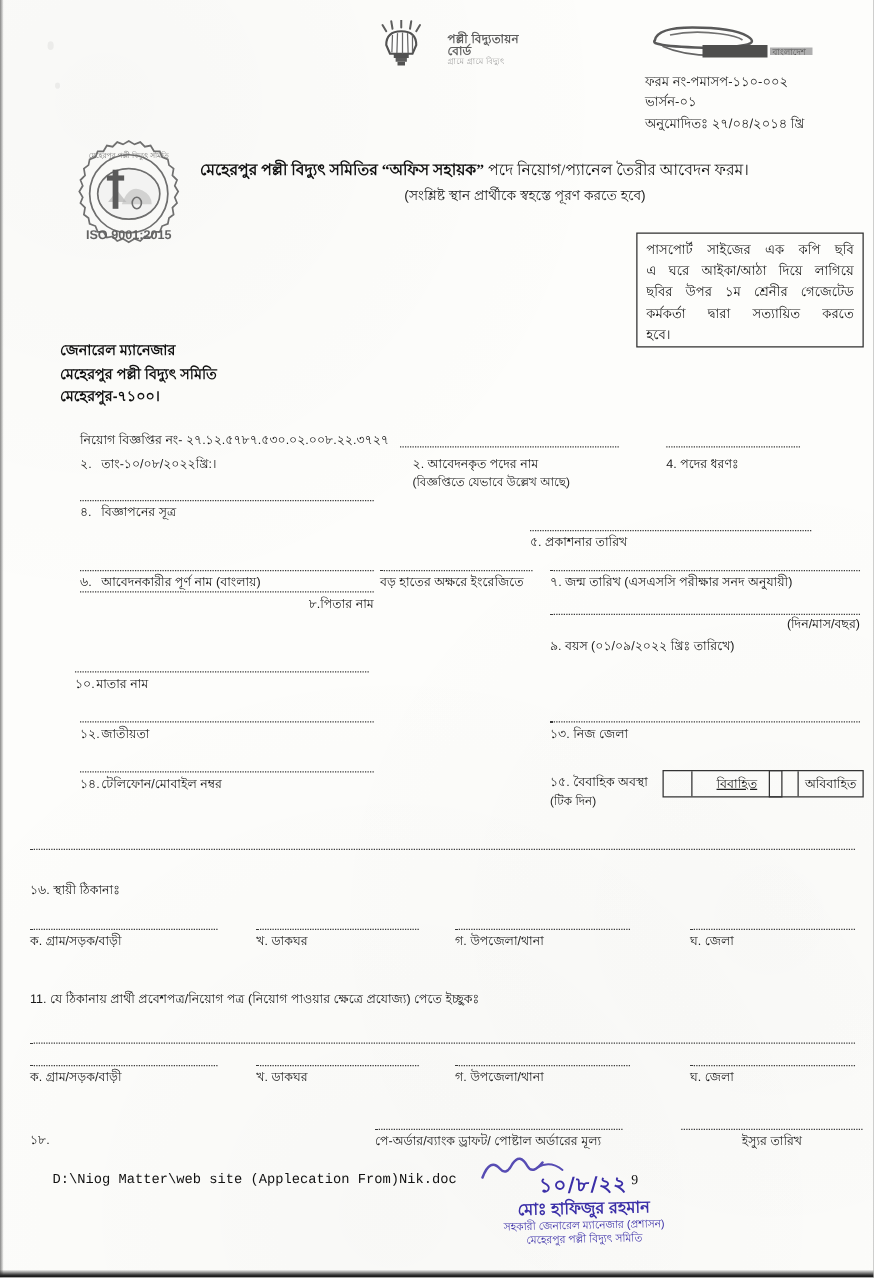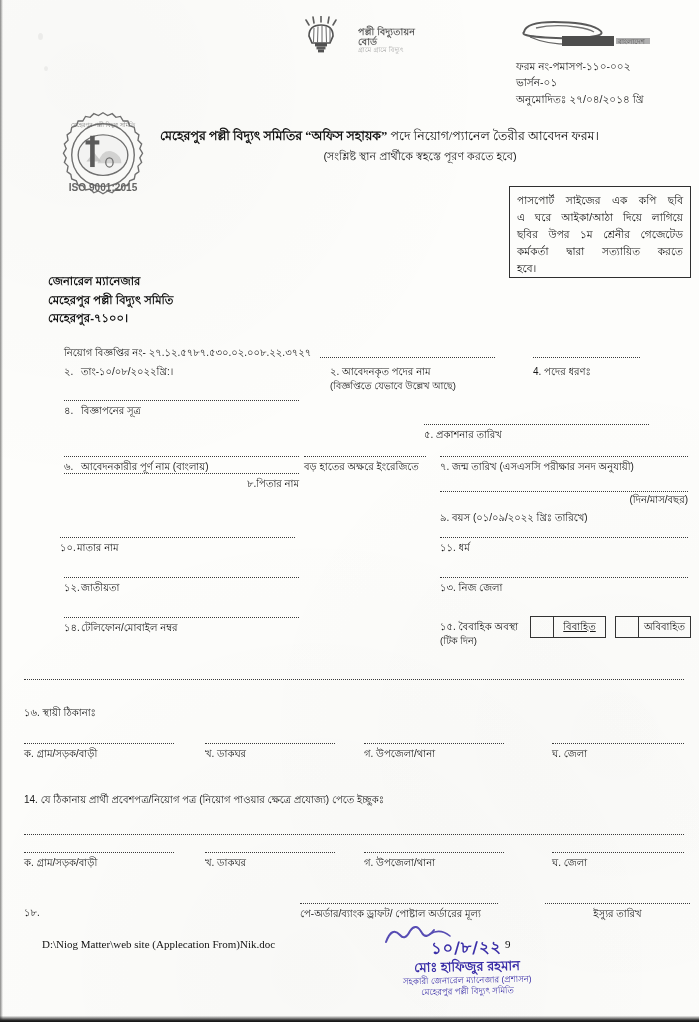--- a/index.html
+++ b/index.html
@@ -111,21 +111,21 @@
     flex:1;display:flex;align-items:center;justify-content:center;
     font-size:10px;color:#141414;padding:0 4px;
   }
 
   
   .rule-long{position:absolute;border-bottom:1.6px dotted #3a3a3a;height:1px;}
 
   
   .footer-path{
     position:absolute;left:42px;top:938px;font-size:11px;color:#111;
-    font-family:Liberation Serif, serif;
+    font-family:Liberation Mono, monospace;
   }
   .footer-page{
     position:absolute;left:505px;top:938px;font-size:11px;color:#111;
     font-family:"Liberation Serif","DejaVu Serif",serif;
   }
 
   
   .stamp{
     position:absolute;left:352px;top:938px;width:230px;
     color:#3b2fa8;text-align:center;line-height:1.25;
@@ -288,44 +288,40 @@
   <div class="fld bn" style="left:440px;top:490px;width:248px;">
     <div class="dots"></div>
     <span class="lbl" style="text-align:right;display:block;margin-top:-2px;">(দিন/মাস/বছর)</span>
     <span class="lbl" style="margin-top:4px;">৯. বয়স (০১/০৯/২০২২ খ্রিঃ তারিখে)</span>
   </div>
 
   <div class="fld bn" style="left:60px;top:536px;width:235px;">
     <div class="dots"></div>
     <span class="lbl"><span class="num">১০.</span><span>মাতার নাম</span></span>
   </div>
-  <div class="fld bn" style="left:440px;top:536px;width:248px;">
-    <div class="dots"></div>
-    <span class="lbl">১১. ধর্ম</span>
-  </div>
 
   <div class="fld bn" style="left:64px;top:576px;width:235px;">
     <div class="dots"></div>
     <span class="lbl"><span class="num">১২.</span><span>জাতীয়তা</span></span>
   </div>
   <div class="fld bn" style="left:440px;top:576px;width:248px;">
     <div class="dots"></div>
     <span class="lbl">১৩. নিজ জেলা</span>
   </div>
 
   <div class="fld bn" style="left:64px;top:616px;width:235px;">
     <div class="dots"></div>
     <span class="lbl"><span class="num">১৪.</span><span>টেলিফোন/মোবাইল নম্বর</span></span>
   </div>
   <div class="fld bn" style="left:440px;top:620px;width:95px;">
     <span class="lbl">১৫. বৈবাহিক অবস্থা</span>
     <span class="sub2">(টিক দিন)</span>
   </div>
 
-  <div class="mbox" style="left:530px;top:616px;width:76px;text-decoration:underline;">
+  <div class="mbox" style="left:530px;top:616px;width:96px;text-decoration:underline;">
     <div class="tick"></div>
     <div class="mtxt">বিবাহিত</div>
   </div>
   <div class="mbox" style="left:615px;top:616px;width:76px;">
     <div class="tick"></div>
     <div class="mtxt">অবিবাহিত</div>
   </div>
 
   <div class="rule-long" style="left:24px;top:678px;width:660px;"></div>
   <div class="fld bn" style="left:24px;top:706px;">
@@ -343,21 +339,21 @@
   <div class="fld bn" style="left:364px;top:742px;width:140px;">
     <div class="dots"></div>
     <span class="lbl">গ. উপজেলা/থানা</span>
   </div>
   <div class="fld bn" style="left:552px;top:742px;width:132px;">
     <div class="dots"></div>
     <span class="lbl">ঘ. জেলা</span>
   </div>
 
   <div class="fld bn" style="left:24px;top:793px;width:600px;">
-    <span class="lbl">14.  যে ঠিকানায় প্রার্থী প্রবেশপত্র/নিয়োগ পত্র (নিয়োগ পাওয়ার ক্ষেত্রে প্রযোজ্য) পেতে ইচ্ছুকঃ</span>
+    <span class="lbl">11.  যে ঠিকানায় প্রার্থী প্রবেশপত্র/নিয়োগ পত্র (নিয়োগ পাওয়ার ক্ষেত্রে প্রযোজ্য) পেতে ইচ্ছুকঃ</span>
   </div>
   <div class="rule-long" style="left:24px;top:833px;width:660px;"></div>
 
   <div class="fld bn" style="left:24px;top:851px;width:150px;">
     <div class="dots"></div>
     <span class="lbl">ক. গ্রাম/সড়ক/বাড়ী</span>
   </div>
   <div class="fld bn" style="left:205px;top:851px;width:130px;">
     <div class="dots"></div>
     <span class="lbl">খ. ডাকঘর</span>

